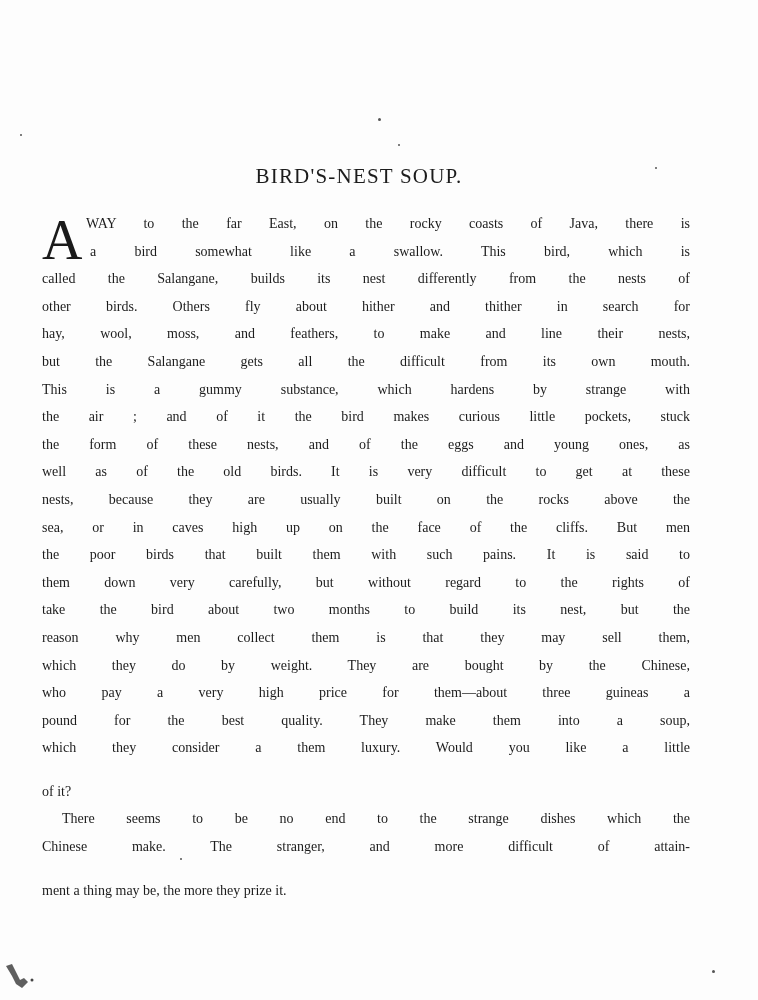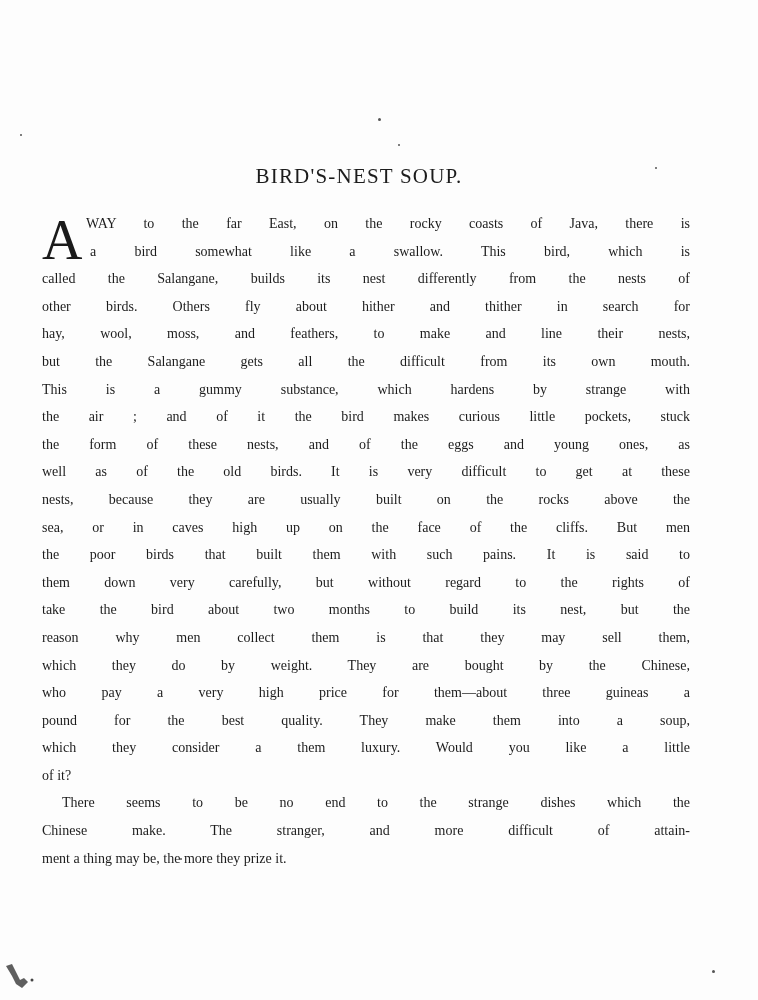--- a/index.html
+++ b/index.html
@@ -45,20 +45,21 @@
       line-height: 27.6px;
       font-size: 14px;
       white-space: nowrap;
       text-align: justify;
       text-align-last: justify;
       color: #1c1c1c;
       font-family: Liberation Serif, serif;
     }
     .line.last {
       text-align-last: left;
+      margin-top: 16px;
     }
     .line.indent {
       padding-left: 20px;
     }
     .line.dropindent {
       padding-left: 48px;
     }
     .dropcap {
       position: absolute;
       left: 0;

